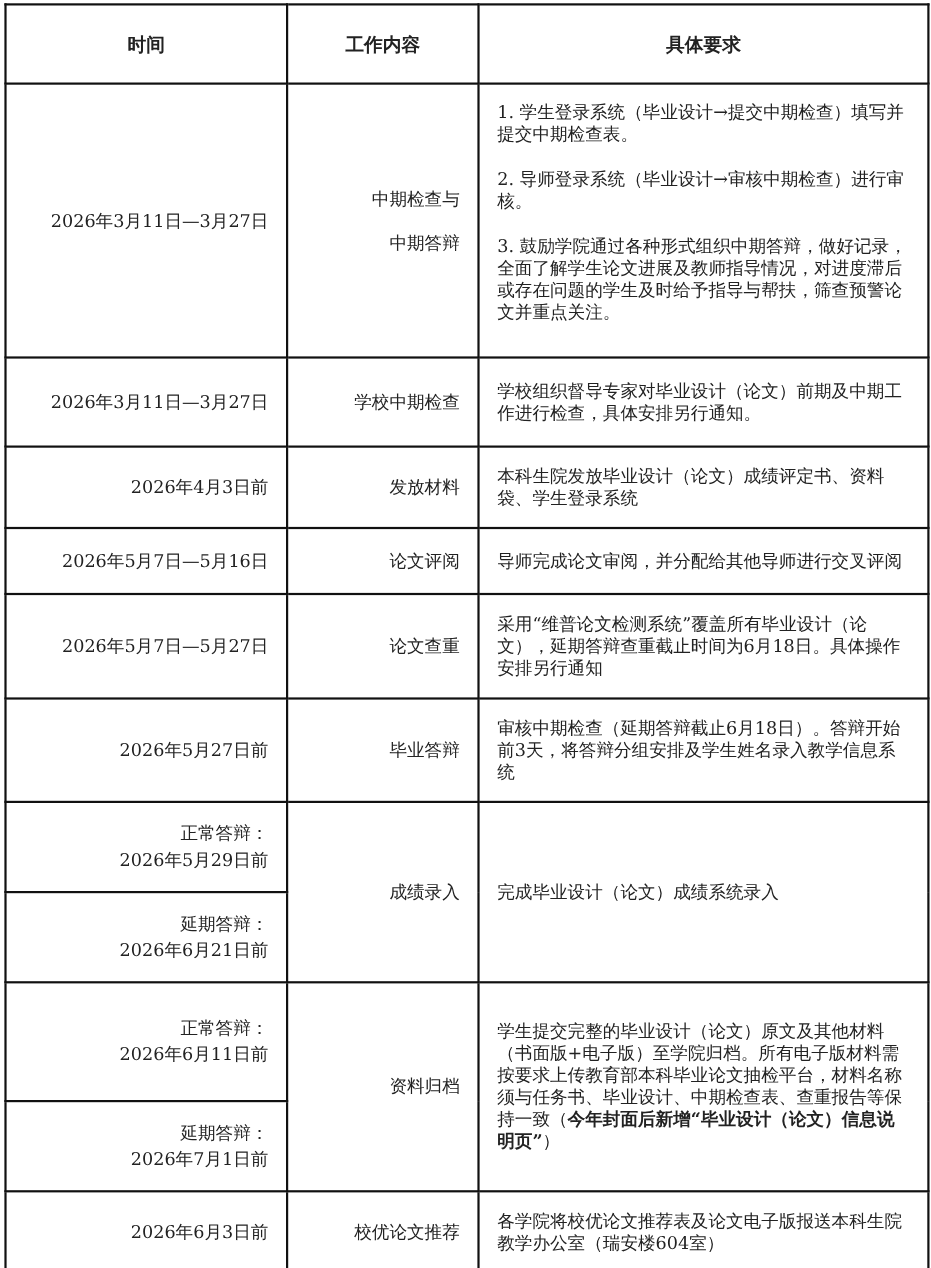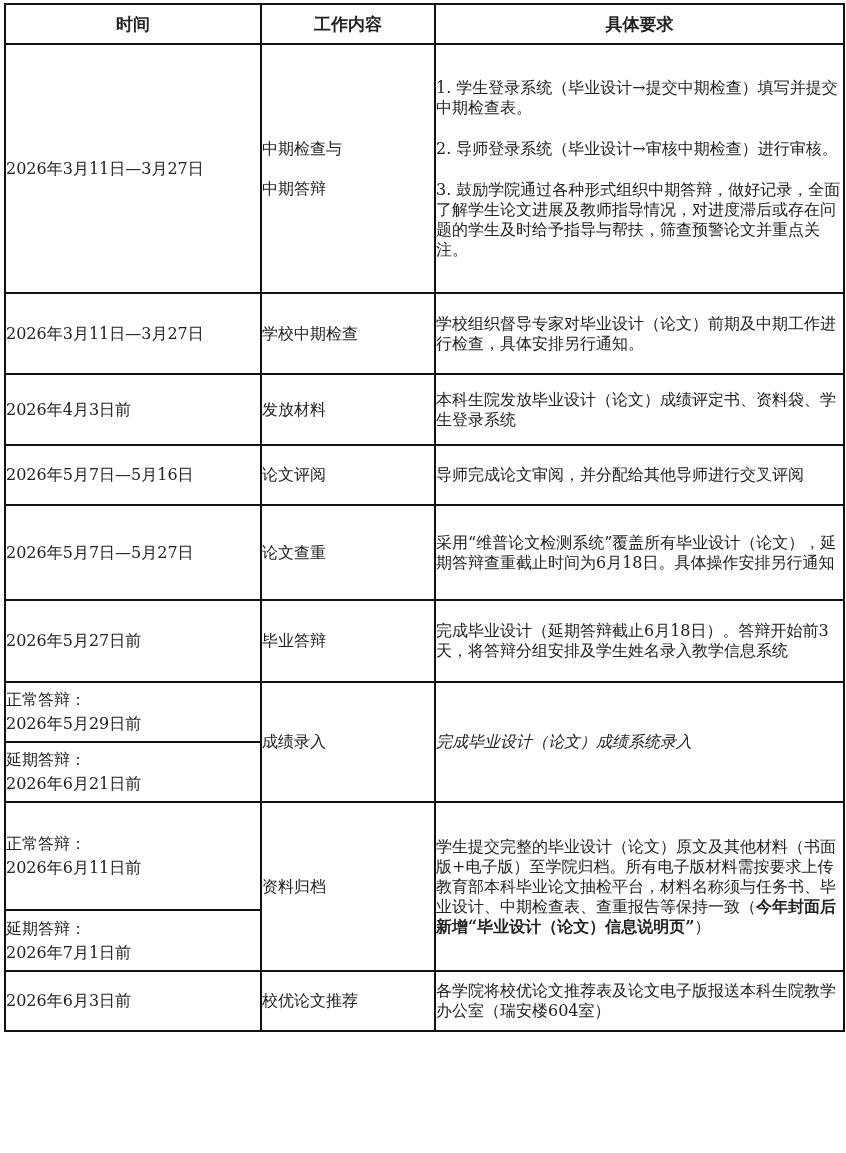--- a/index.html
+++ b/index.html
@@ -1,24 +1,24 @@
 <!DOCTYPE html>
 <html><head>
 <meta charset="utf-8">
 <style>
   html, body { margin: 0; padding: 0; background: #ffffff; }
   body { width: 846px; height: 1153px; position: relative; overflow: hidden;
          font-family: "DejaVu Serif", "Liberation Serif", serif; color: #222; }
   table.schedule { position: absolute; left: 4px; top: 3px; width: 839px;
          border-collapse: collapse; table-layout: fixed; }
-  table.schedule td, table.schedule th { border: 2px solid #111; padding: 0; vertical-align: middle; }
+  table.schedule td, table.schedule th { border: 2px solid #111; padding: 16px; vertical-align: middle; }
   th { font-weight: bold; font-size: 17px; height: 38px; text-align: center; }
-  td.time, td.task { text-align: left; font-size: 16px; line-height: 24px; }
+  td.time, td.task { text-align: right; font-size: 16px; line-height: 24px; }
   td.req { font-size: 16px; line-height: 20px; padding: 0 8px 0 8px; text-align: left; vertical-align: top; }
-  td.req.mid { vertical-align: middle; font-style: italic; }
+  td.req.mid { vertical-align: middle; }
   .para { margin: 0; }
   .para + .para { margin-top: 21px; }
   .task-two { line-height: 40px; }
   .bold { font-weight: bold; }
   .time-label { display: block; }
 </style>
 </head>
 <body>
 
 <table class="schedule">
@@ -67,21 +67,21 @@
 
   <tr style="height:95px">
     <td class="time">2026年5月7日—5月27日</td>
     <td class="task">论文查重</td>
     <td class="req">采用“维普论文检测系统”覆盖所有毕业设计（论文），延期答辩查重截止时间为6月18日。具体操作安排另行通知</td>
   </tr>
 
   <tr style="height:82px">
     <td class="time">2026年5月27日前</td>
     <td class="task">毕业答辩</td>
-    <td class="req">完成毕业设计（延期答辩截止6月18日）。答辩开始前3天，将答辩分组安排及学生姓名录入教学信息系统</td>
+    <td class="req">审核中期检查（延期答辩截止6月18日）。答辩开始前3天，将答辩分组安排及学生姓名录入教学信息系统</td>
   </tr>
 
   <tr style="height:60px">
     <td class="time">
       <span class="time-label">正常答辩：</span>
       <span class="time-label">2026年5月29日前</span>
     </td>
     <td class="task" rowspan="2">成绩录入</td>
     <td class="req mid" rowspan="2">完成毕业设计（论文）成绩系统录入</td>
   </tr>

